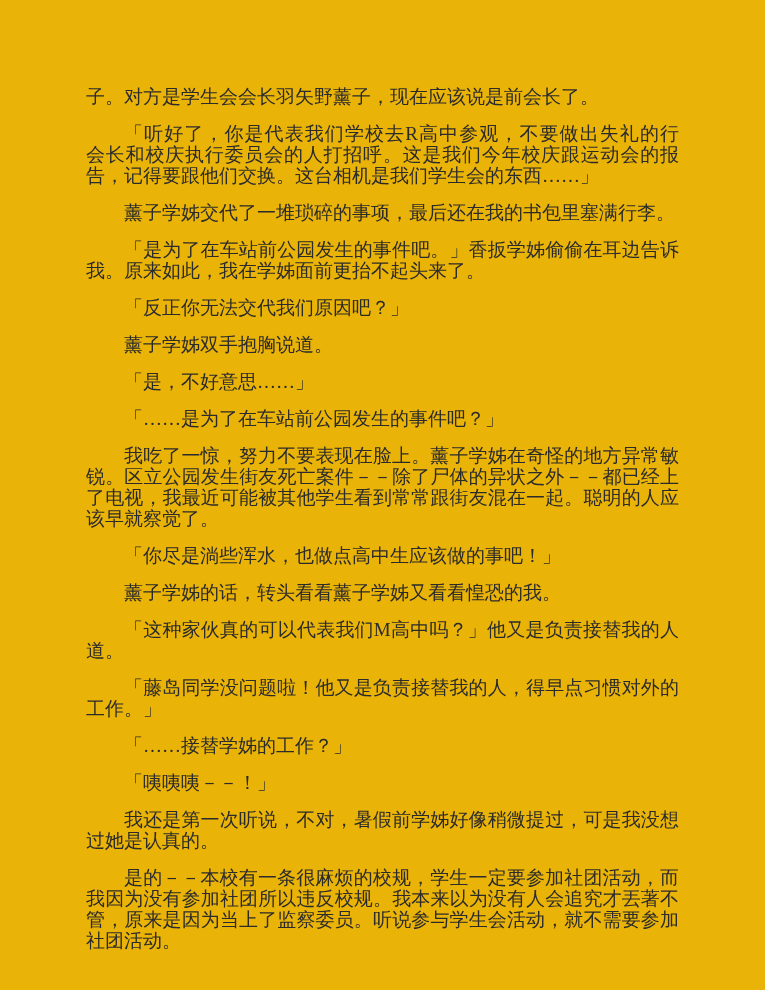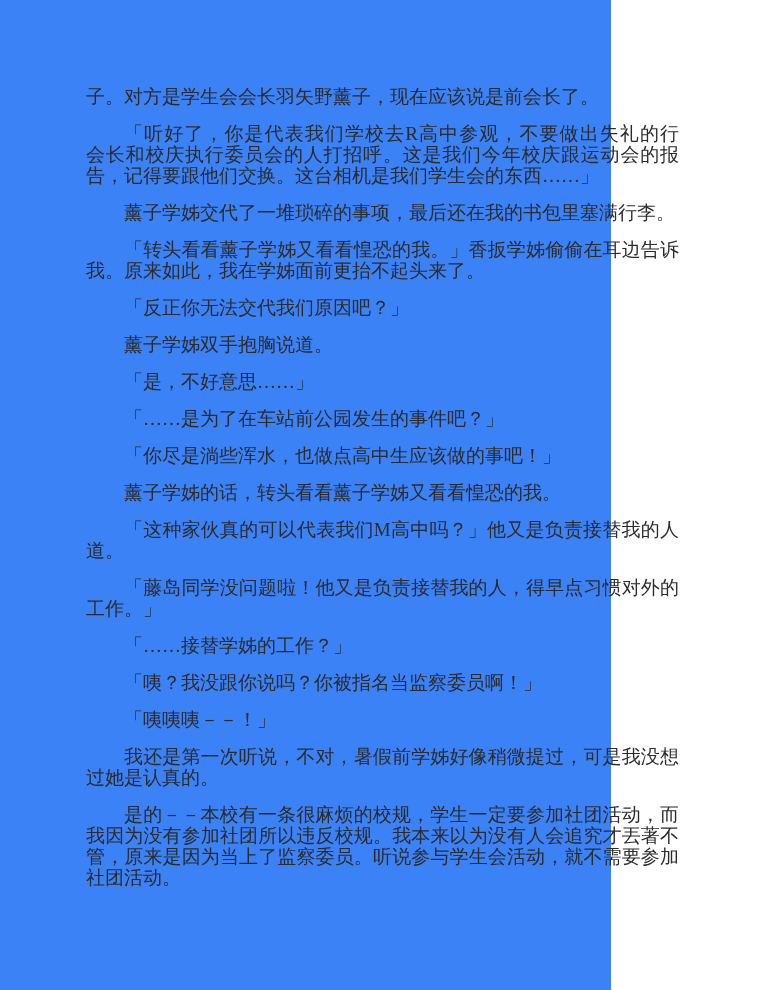--- a/index.html
+++ b/index.html
@@ -6,23 +6,23 @@
     margin: 0;
     padding: 0;
   }
   body {
     width: 765px;
     height: 990px;
     background: #ffffff;
     overflow: hidden;
   }
   .page {
-    width: 611px;
+    width: 765px;
     height: 990px;
-    background: #3b82f6;
+    background: #eab308;
     box-sizing: border-box;
   }
   .page-text {
     box-sizing: border-box;
     padding: 86px 86px 0 86px;
     width: 765px;
   }
   .page-text p {
     margin: 0;
     padding: 0;
@@ -59,56 +59,59 @@
       </p>
       <p class="indent">
         <span class="line fill">「听好了，你是代表我们学校去R高中参观，不要做出失礼的行</span>
         <span class="line fill">会长和校庆执行委员会的人打招呼。这是我们今年校庆跟运动会的报</span>
         <span class="line">告，记得要跟他们交换。这台相机是我们学生会的东西……」</span>
       </p>
       <p class="indent">
         <span class="line">薰子学姊交代了一堆琐碎的事项，最后还在我的书包里塞满行李。</span>
       </p>
       <p class="indent">
-        <span class="line fill">「转头看看薰子学姊又看看惶恐的我。」香扳学姊偷偷在耳边告诉</span>
+        <span class="line fill">「是为了在车站前公园发生的事件吧。」香扳学姊偷偷在耳边告诉</span>
         <span class="line">我。原来如此，我在学姊面前更抬不起头来了。</span>
       </p>
       <p class="indent">
         <span class="line">「反正你无法交代我们原因吧？」</span>
       </p>
       <p class="indent">
         <span class="line">薰子学姊双手抱胸说道。</span>
       </p>
       <p class="indent">
         <span class="line">「是，不好意思……」</span>
       </p>
       <p class="indent">
         <span class="line">「……是为了在车站前公园发生的事件吧？」</span>
+      </p>
+      <p class="indent">
+        <span class="line fill">我吃了一惊，努力不要表现在脸上。薰子学姊在奇怪的地方异常敏</span>
+        <span class="line fill">锐。区立公园发生街友死亡案件－－除了尸体的异状之外－－都已经上</span>
+        <span class="line fill">了电视，我最近可能被其他学生看到常常跟街友混在一起。聪明的人应</span>
+        <span class="line">该早就察觉了。</span>
       </p>
       <p class="indent">
         <span class="line">「你尽是淌些浑水，也做点高中生应该做的事吧！」</span>
       </p>
       <p class="indent">
         <span class="line">薰子学姊的话，转头看看薰子学姊又看看惶恐的我。</span>
       </p>
       <p class="indent">
         <span class="line fill">「这种家伙真的可以代表我们M高中吗？」他又是负责接替我的人</span>
         <span class="line">道。</span>
       </p>
       <p class="indent">
         <span class="line fill">「藤岛同学没问题啦！他又是负责接替我的人，得早点习惯对外的</span>
         <span class="line">工作。」</span>
       </p>
       <p class="indent">
         <span class="line">「……接替学姊的工作？」</span>
       </p>
       <p class="indent">
-        <span class="line">「咦？我没跟你说吗？你被指名当监察委员啊！」</span>
-      </p>
-      <p class="indent">
         <span class="line">「咦咦咦－－！」</span>
       </p>
       <p class="indent">
         <span class="line fill">我还是第一次听说，不对，暑假前学姊好像稍微提过，可是我没想</span>
         <span class="line">过她是认真的。</span>
       </p>
       <p class="indent">
         <span class="line fill">是的－－本校有一条很麻烦的校规，学生一定要参加社团活动，而</span>
         <span class="line fill">我因为没有参加社团所以违反校规。我本来以为没有人会追究才丟著不</span>
         <span class="line fill">管，原来是因为当上了监察委员。听说参与学生会活动，就不需要参加</span>

